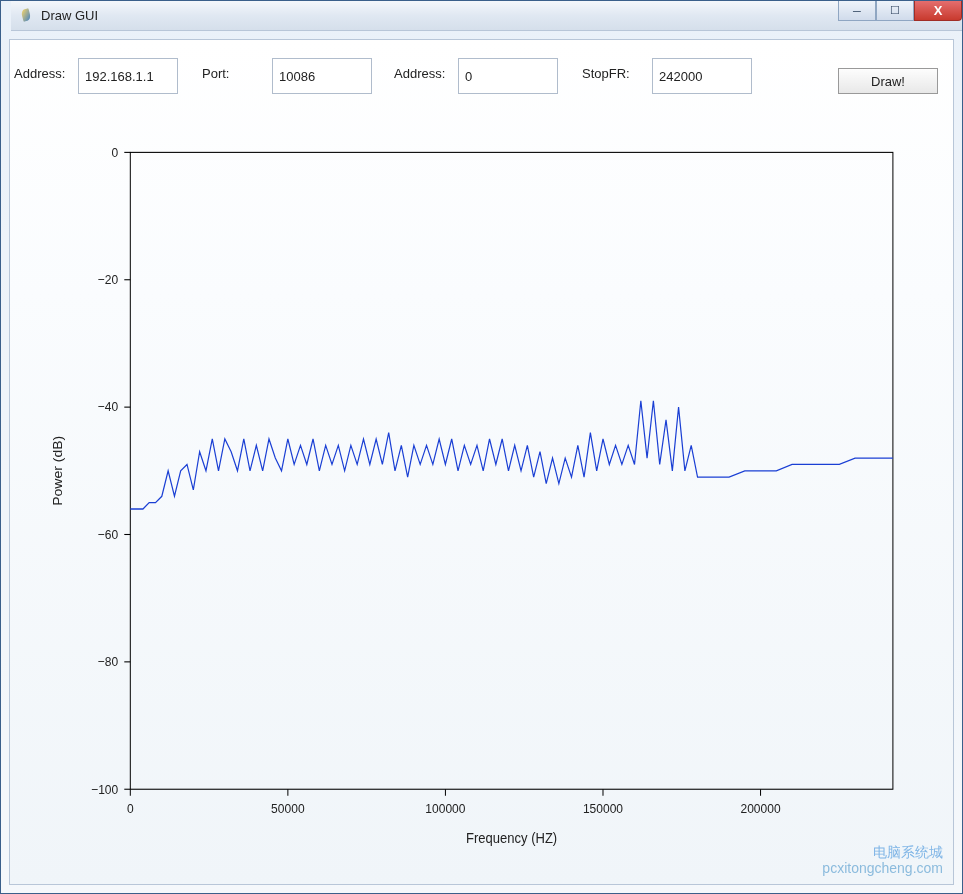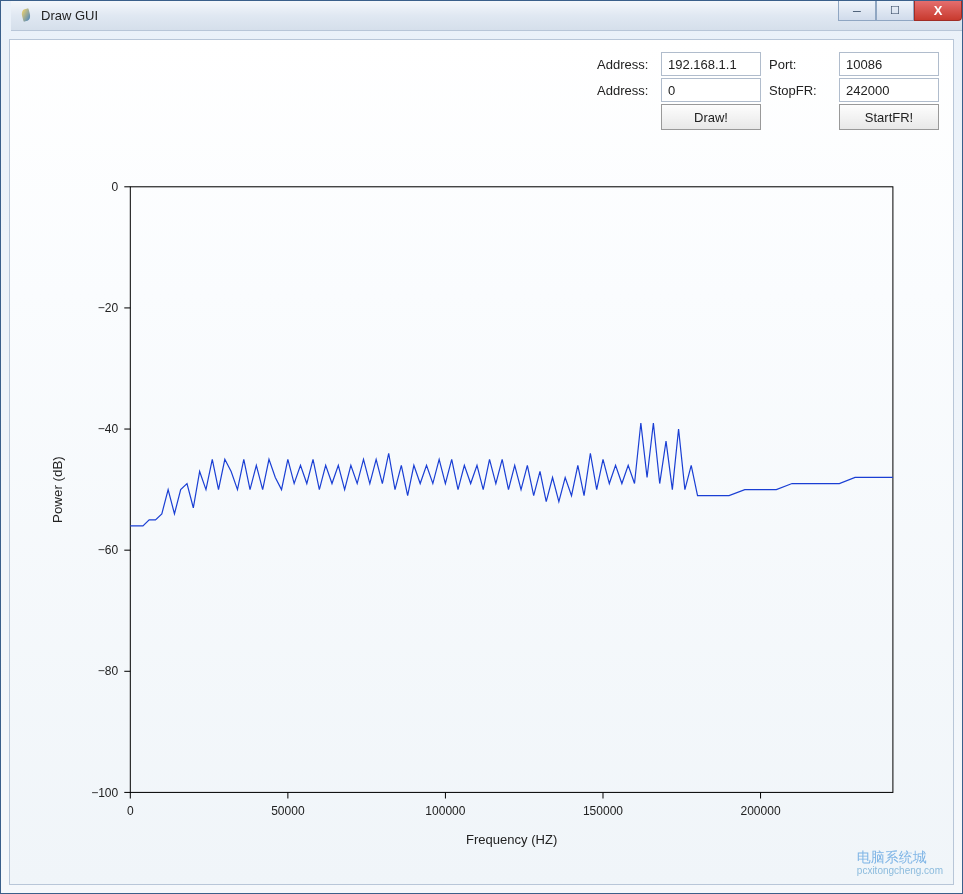--- a/index.html
+++ b/index.html
@@ -55,33 +55,34 @@
   flex: 1;
   margin: 8px;
   background: #fff;
   border: 1px solid #b8c6d8;
   display: flex; flex-direction: column;
   position: relative;
   background: linear-gradient(to bottom, #ffffff 0%, #fafcfe 30%, #f0f5f9 100%);
 }
 .controls {
   padding: 12px 14px 6px 4px;
-  display: flex; flex-direction: column; gap: 2px;
+  display: flex; gap: 22px;
   align-items: flex-end;
 }
 .row { display: flex; align-items: center; gap: 0; }
 .lbl { display: inline-block; font-size: 13px; color: #222; text-align: left; }
 .lbl.c1 { width: 64px; }
-.lbl.c2 { width: 70px; margin-left: 8px; }
+.lbl.c2 { width: 70px; margin-left: 24px; }
 .inp {
-  width: 100px; height: 24px;
+  width: 100px; height: 36px;
   border: 1px solid #b0bccc;
   background: #fff;
   font-size: 13px; padding: 0 6px;
   color: #222;
+  margin-top: 6px;
 }
 .inp.combo { width: 100px; padding-right: 18px; position: relative; }
 .combo-wrap { position: relative; display: inline-block; }
 .combo-arrow {
   position: absolute; right: 4px; top: 50%; transform: translateY(-50%);
   width: 0; height: 0;
   border-left: 4px solid transparent;
   border-right: 4px solid transparent;
   border-top: 5px solid #444;
   pointer-events: none;
@@ -101,23 +102,23 @@
   position: relative;
 }
 svg.plot { width: 100%; height: 100%; }
 .axis-text { font-size: 13px; fill: #222; font-family: "Segoe UI", sans-serif; }
 .tick-text { font-size: 12px; fill: #222; }
 .axis-line { stroke: #000; stroke-width: 1; fill: none; }
 .plot-line { stroke: #1a3fd4; stroke-width: 1.2; fill: none; }
 .watermark {
   position: absolute; right: 10px; bottom: 8px;
   font-size: 14px; color: #5aa0e0; opacity: 0.75;
-  line-height: 1.1;
-}
-.watermark .sub { font-size: 10px; color: #6aa8d4; }
+  text-align: right; line-height: 1.1;
+}
+.watermark .sub { font-size: 14px; color: #6aa8d4; }
 </style>
 </head>
 <body>
 
 <div class="win">
   <div class="titlebar">
     <span class="feather-icon"></span>
     <span class="title-text">Draw GUI</span>
     <div class="winbtns">
       <div class="winbtn">

